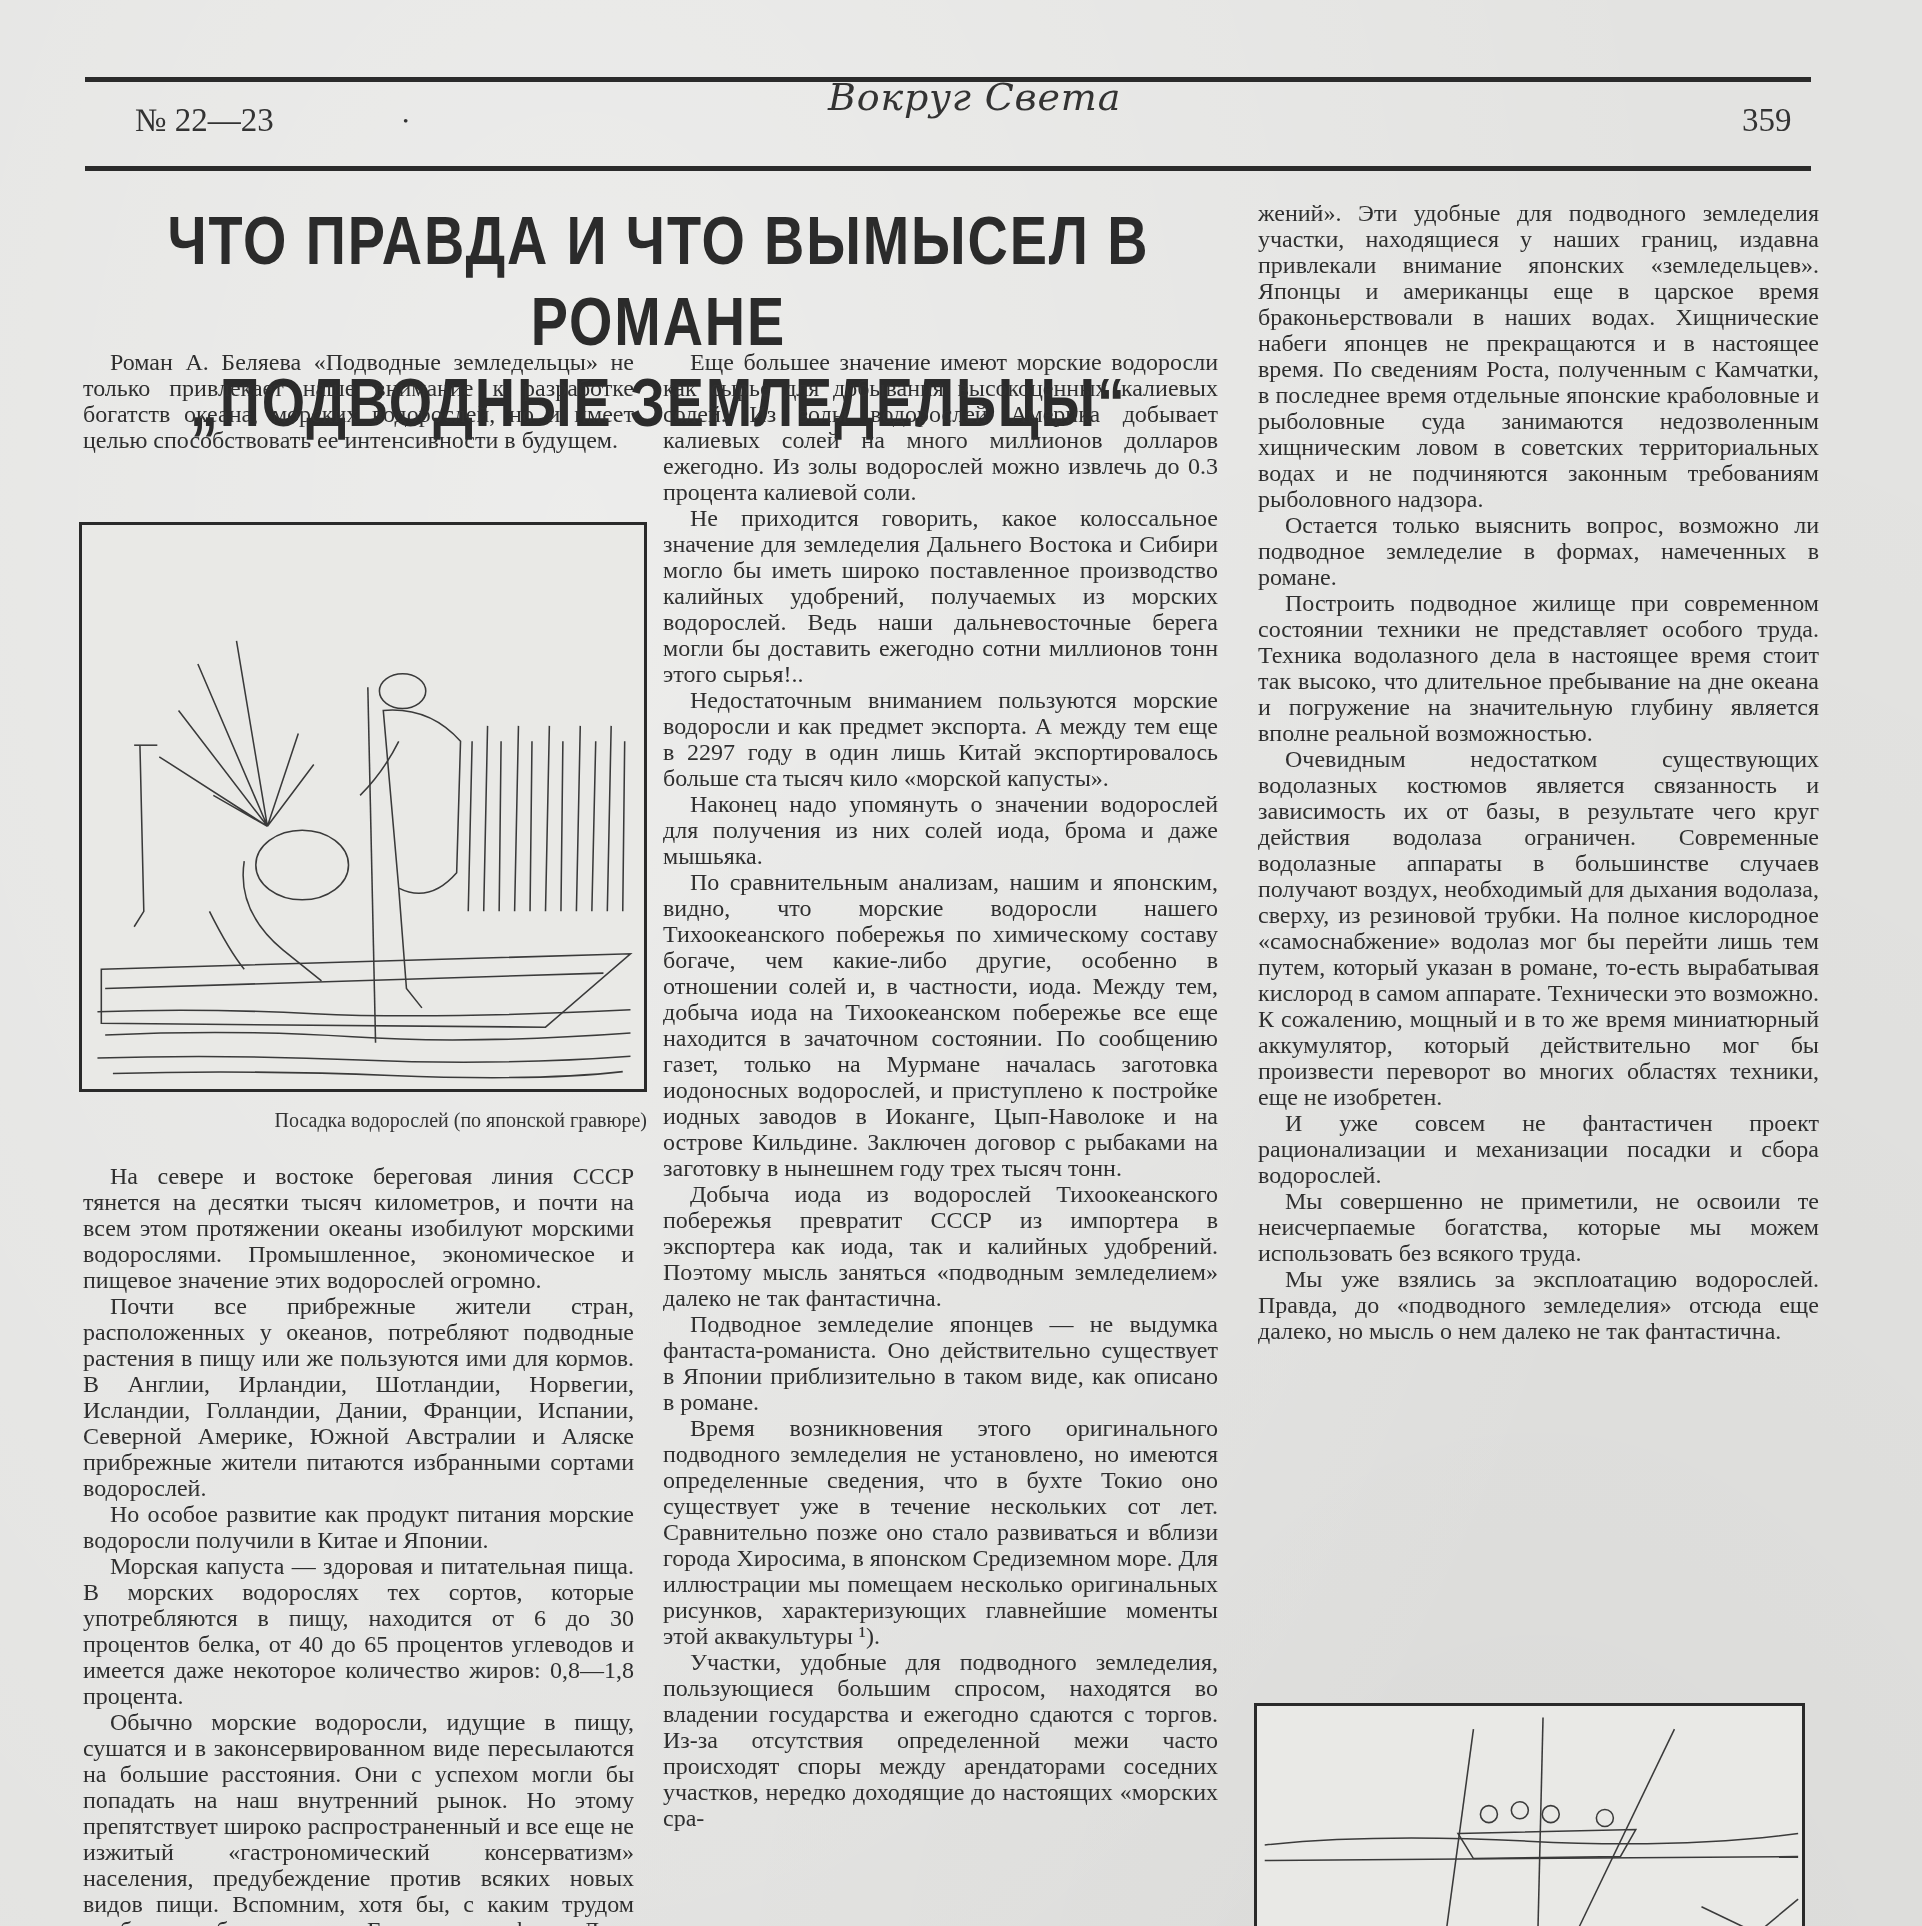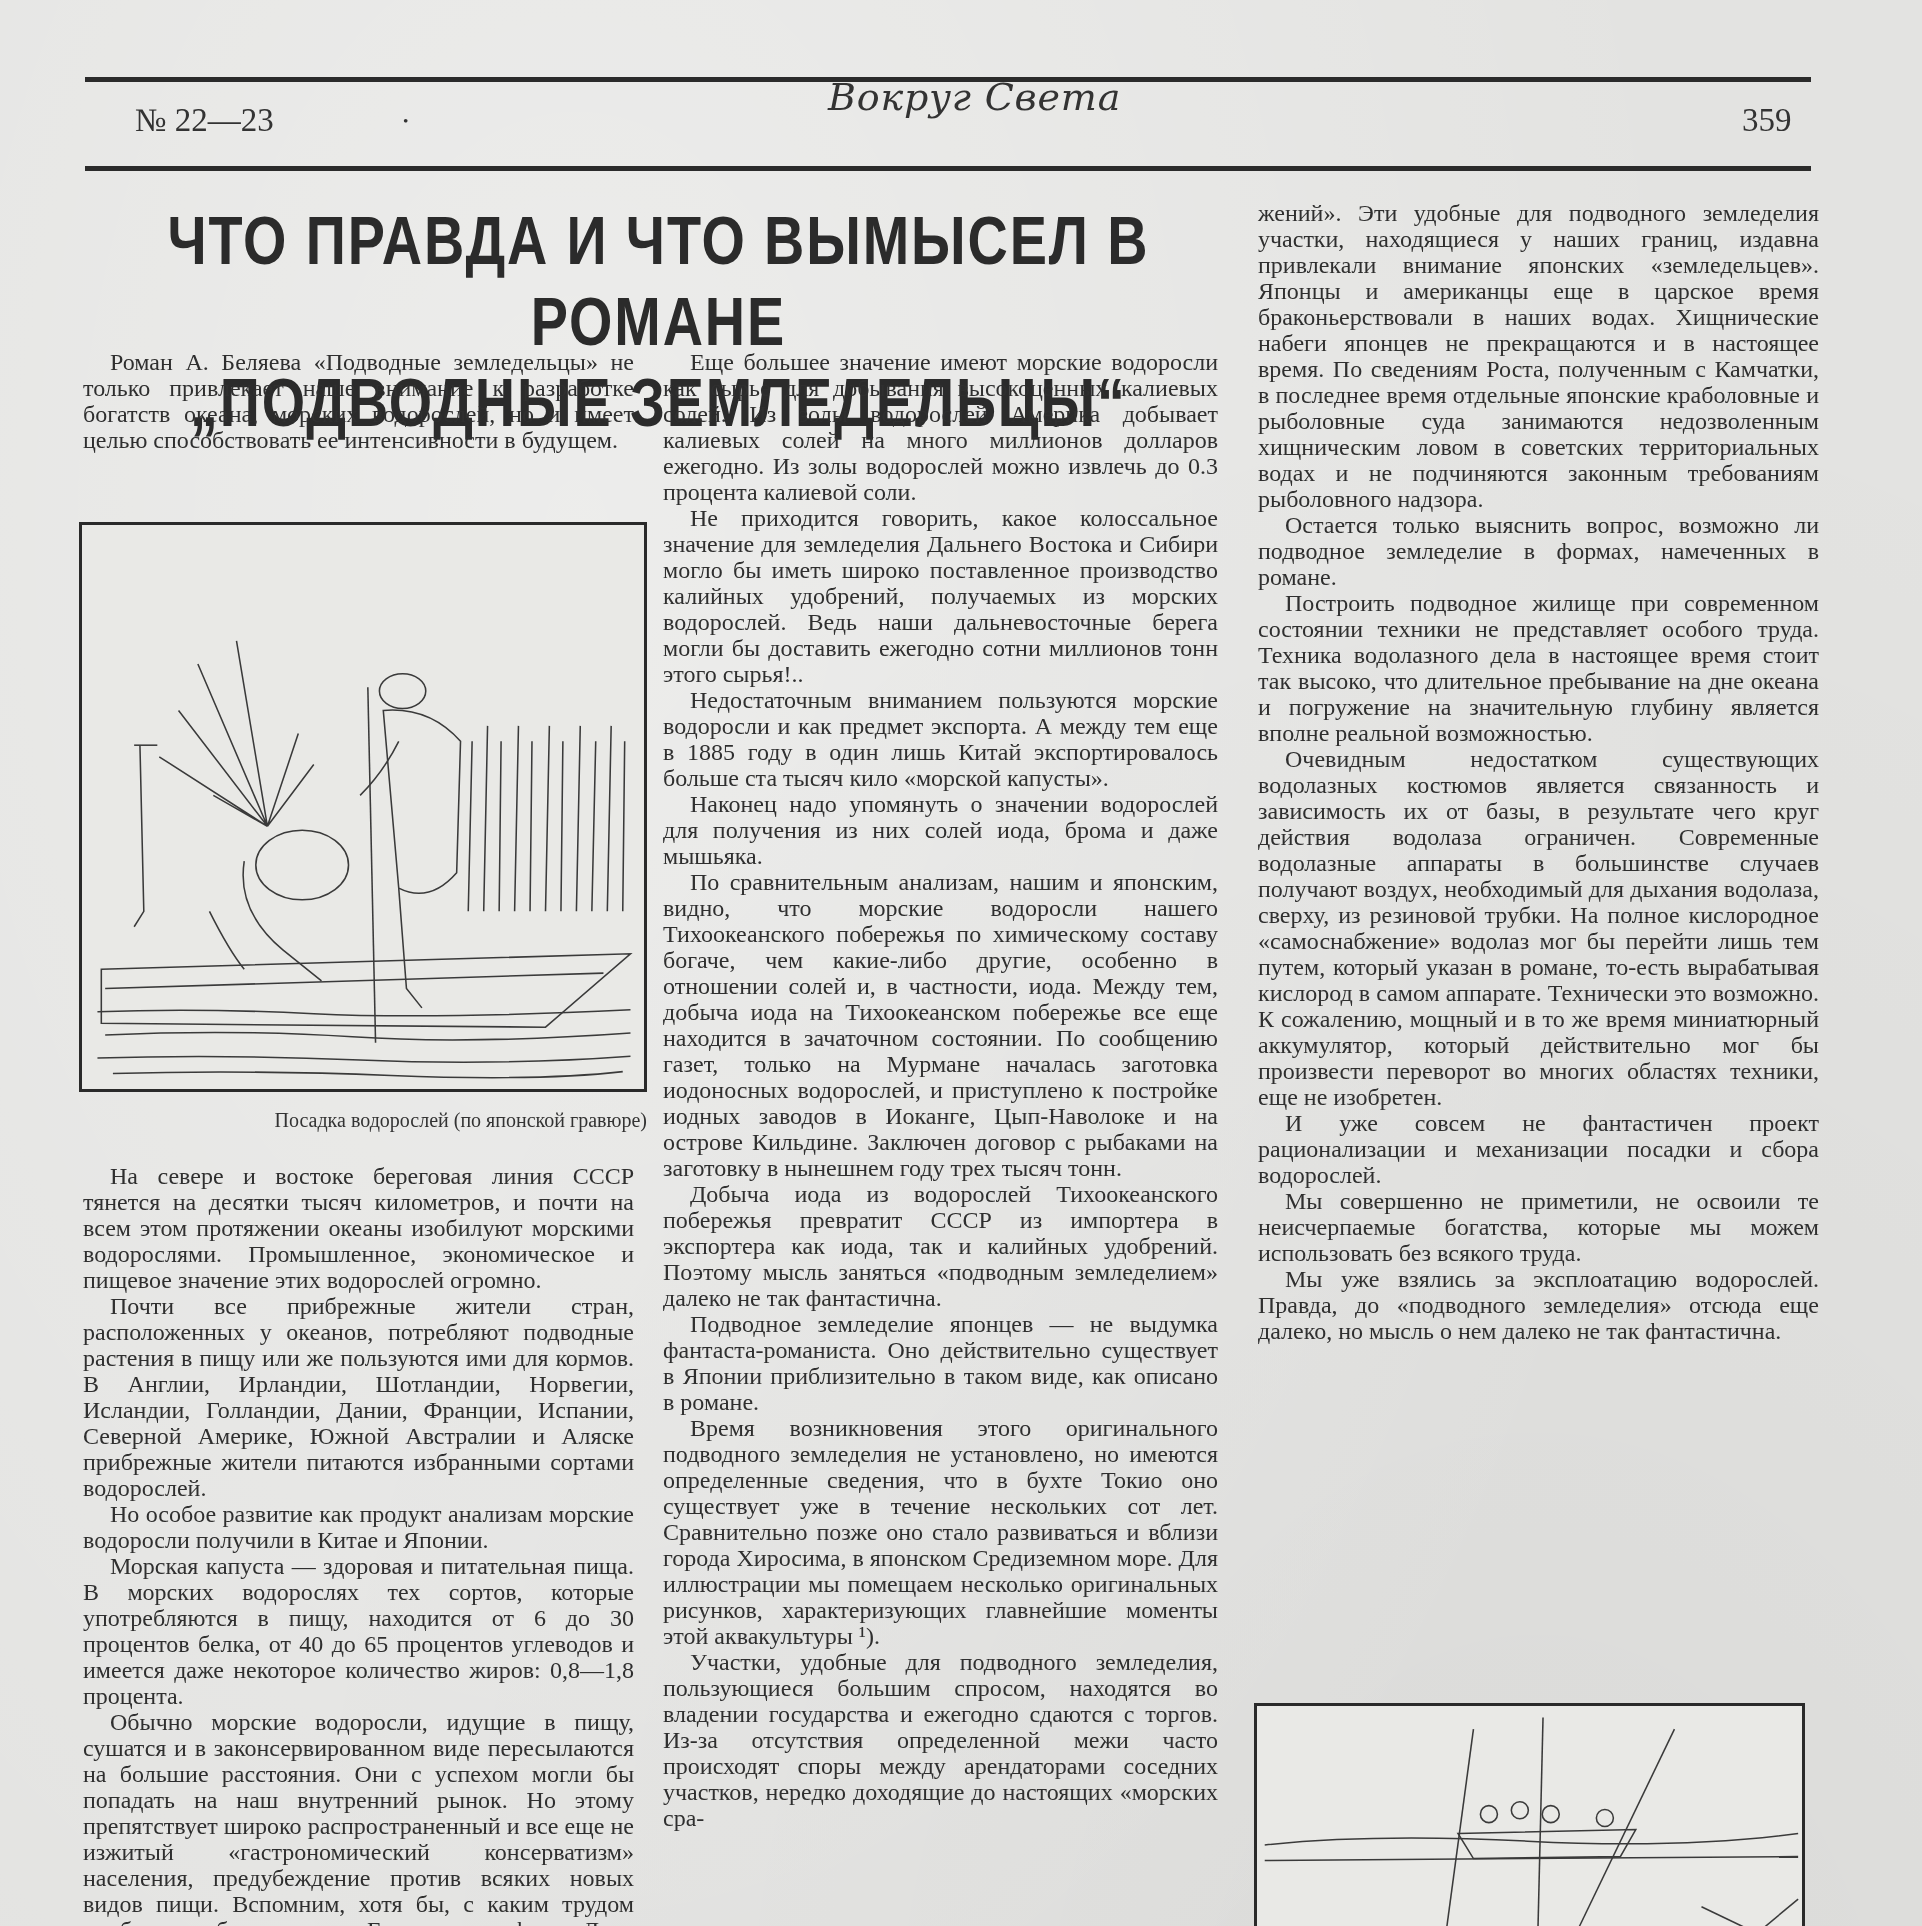--- a/index.html
+++ b/index.html
@@ -113,30 +113,30 @@
         <path d="M820 940 L840 1200 L880 1250"></path>
         <path d="M720 700 Q780 640 820 560"></path>
       </g>
     </svg>
   </div>
   <div class="caption caption1">Посадка водорослей (по японской гравюре)</div>
 
   <div class="col col1 body">
     <p>На севере и востоке береговая линия СССР тянется на десятки тысяч километров, и почти на всем этом протяжении океаны изобилуют морскими водорослями. Промышленное, экономическое и пищевое значение этих водорослей огромно.</p>
     <p>Почти все прибрежные жители стран, расположенных у океанов, потребляют подводные растения в пищу или же пользуются ими для кормов. В Англии, Ирландии, Шотландии, Норвегии, Исландии, Голландии, Дании, Франции, Испании, Северной Америке, Южной Австралии и Аляске прибрежные жители питаются избранными сортами водорослей.</p>
-    <p>Но особое развитие как продукт анализам морские водоросли получили в Китае и Японии.</p>
+    <p>Но особое развитие как продукт питания морские водоросли получили в Китае и Японии.</p>
     <p>Морская капуста — здоровая и питательная пища. В морских водорослях тех сортов, которые употребляются в пищу, находится от 6 до 30 процентов белка, от 40 до 65 процентов углеводов и имеется даже некоторое количество жиров: 0,8—1,8 процента.</p>
     <p>Обычно морские водоросли, идущие в пищу, сушатся и в законсервированном виде пересылаются на большие расстояния. Они с успехом могли бы попадать на наш внутренний рынок. Но этому препятствует широко распространенный и все еще не изжитый «гастрономический консерватизм» населения, предубеждение против всяких новых видов пищи. Вспомним, хотя бы, с каким трудом пробивал себе дорогу в Европе картофель. Дело доходило даже до «картофельных бунтов», и тем не менее картофель не только победил, но и сделался почти повседневной пищей европейского населения.</p>
 
   </div>
 
   <div class="col col2">
     <p>Еще большее значение имеют морские водоросли как сырье для добывания высокоценных калиевых солей. Из золы водорослей Америка добывает калиевых солей на много миллионов долларов ежегодно. Из золы водорослей можно извлечь до 0.3 процента калиевой соли.</p>
     <p>Не приходится говорить, какое колоссальное значение для земледелия Дальнего Востока и Сибири могло бы иметь широко поставленное производство калийных удобрений, получаемых из морских водорослей. Ведь наши дальневосточные берега могли бы доставить ежегодно сотни миллионов тонн этого сырья!..</p>
-    <p>Недостаточным вниманием пользуются морские водоросли и как предмет экспорта. А между тем еще в 1885 году в один лишь Китай экспортировалось больше ста тысяч кило «морской капусты».</p>
+    <p>Недостаточным вниманием пользуются морские водоросли и как предмет экспорта. А между тем еще в 2297 году в один лишь Китай экспортировалось больше ста тысяч кило «морской капусты».</p>
     <p>Наконец надо упомянуть о значении водорослей для получения из них солей иода, брома и даже мышьяка.</p>
     <p>По сравнительным анализам, нашим и японским, видно, что морские водоросли нашего Тихоокеанского побережья по химическому составу богаче, чем какие-либо другие, особенно в отношении солей и, в частности, иода. Между тем, добыча иода на Тихоокеанском побережье все еще находится в зачаточном состоянии. По сообщению газет, только на Мурмане началась заготовка иодоносных водорослей, и приступлено к постройке иодных заводов в Иоканге, Цып-Наволоке и на острове Кильдине. Заключен договор с рыбаками на заготовку в нынешнем году трех тысяч тонн.</p>
     <p>Добыча иода из водорослей Тихоокеанского побережья превратит СССР из импортера в экспортера как иода, так и калийных удобрений. Поэтому мысль заняться «подводным земледелием» далеко не так фантастична.</p>
     <p>Подводное земледелие японцев — не выдумка фантаста-романиста. Оно действительно существует в Японии приблизительно в таком виде, как описано в романе.</p>
     <p>Время возникновения этого оригинального подводного земледелия не установлено, но имеются определенные сведения, что в бухте Токио оно существует уже в течение нескольких сот лет. Сравнительно позже оно стало развиваться и вблизи города Хиросима, в японском Средиземном море. Для иллюстрации мы помещаем несколько оригинальных рисунков, характеризующих главнейшие моменты этой аквакультуры ¹).</p>
     <p>Участки, удобные для подводного земледелия, пользующиеся большим спросом, находятся во владении государства и ежегодно сдаются с торгов. Из-за отсутствия определенной межи часто происходят споры между арендаторами соседних участков, нередко доходящие до настоящих «морских сра-</p>
   </div>
 
   <div class="col col3">
     <p style="text-indent:0">жений». Эти удобные для подводного земледелия участки, находящиеся у наших границ, издавна привлекали внимание японских «земледельцев». Японцы и американцы еще в царское время браконьерствовали в наших водах. Хищнические набеги японцев не прекращаются и в настоящее время. По сведениям Роста, полученным с Камчатки, в последнее время отдельные японские краболовные и рыболовные суда занимаются недозволенным хищническим ловом в советских территориальных водах и не подчиняются законным требованиям рыболовного надзора.</p>

